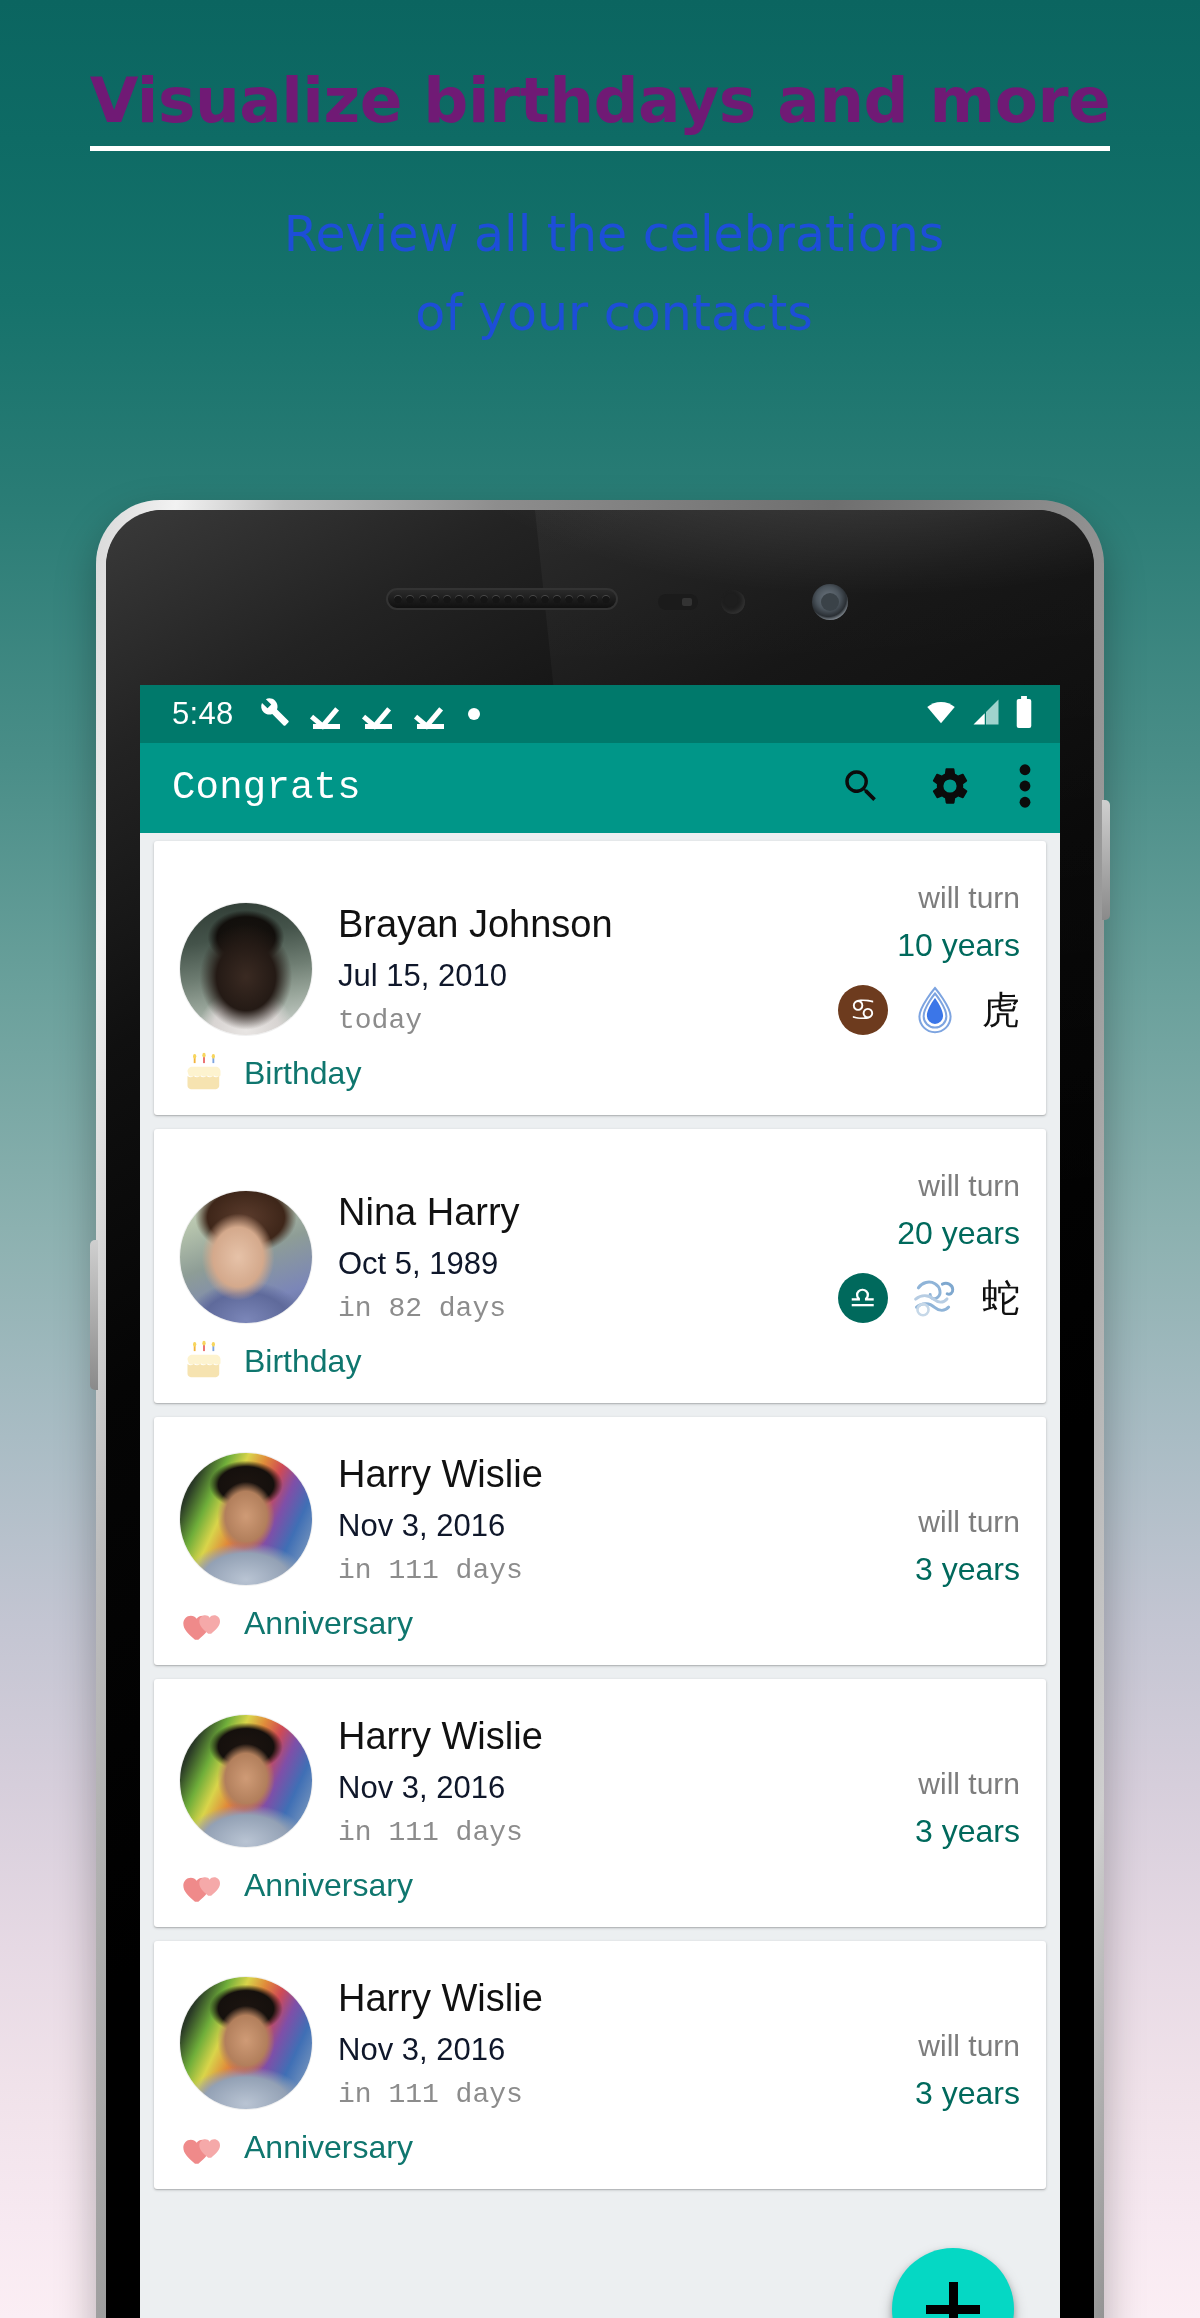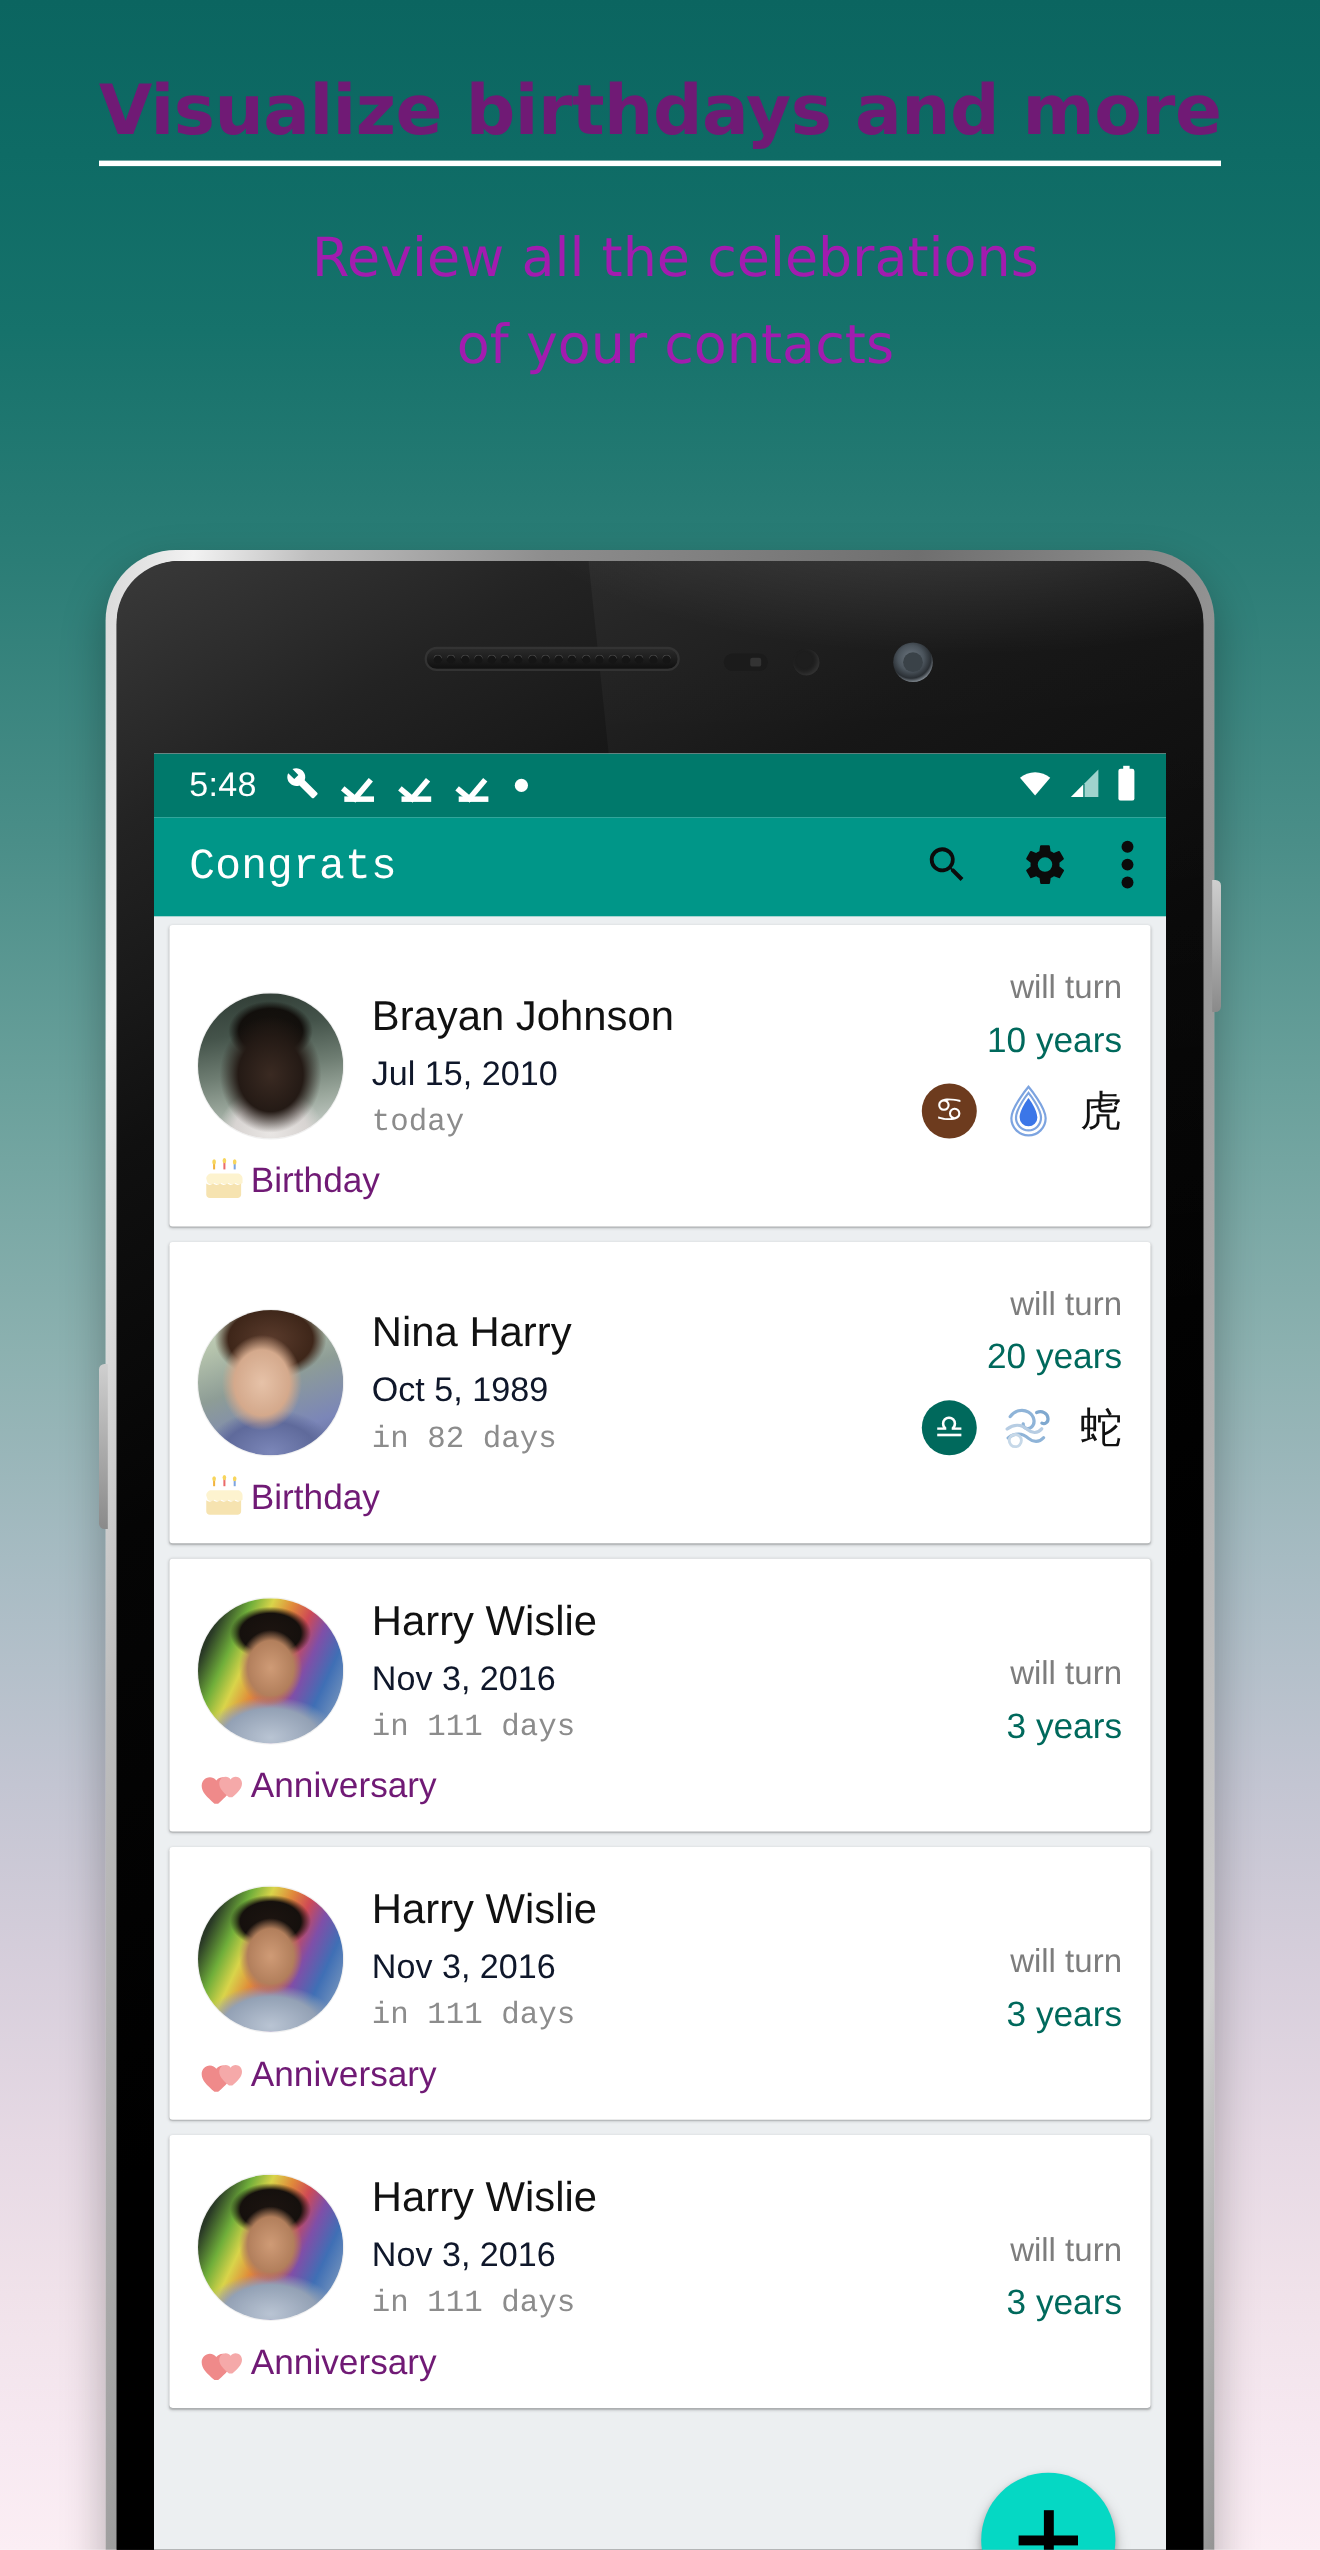--- a/index.html
+++ b/index.html
@@ -36,21 +36,21 @@
     padding-top:68px;
     display:inline-block;
     border-bottom:5px solid #ffffff;
     padding-bottom:12px;
   }
   .promo-sub {
     font-family:"DejaVu Sans", sans-serif;
     font-weight:400;
     font-size:49px;
     line-height:1.45;
-    color:#a21caf;
+    color:#1d4ed8;
     margin-top:48px;
     letter-spacing:0px;
     padding-left:28px;
   }
 
   
   .phone {
     position:absolute;
     left:96px; top:500px;
     width:1008px; height:1900px;
@@ -180,21 +180,21 @@
   .badges { display:flex; align-items:center; justify-content:flex-end; gap:22px; margin-top:24px; }
   .zodiac { width:50px; height:50px; border-radius:50%; display:flex; align-items:center; justify-content:center;
     font-size:30px; color:#ffffff; font-family:"DejaVu Sans", sans-serif; line-height:1; }
   .z-cancer { background:#6d3b1e; }
   .z-libra  { background:#00695C; }
   .element { width:50px; height:50px; display:flex; align-items:center; justify-content:center; }
   .chinese { font-size:38px; color:#111; font-family:"DejaVu Sans", sans-serif; line-height:1; }
 
   .card-foot { display:flex; align-items:center; margin-top:14px; }
   .type-icon { width:48px; height:48px; display:flex; align-items:center; justify-content:center; }
-  .type-label { font-size:32px; color:#701a75; margin-left:0; }
+  .type-label { font-size:32px; color:#0f766e; margin-left:16px; }
 
   .fab {
     position:absolute;
     right:46px; bottom:30px;
     width:122px; height:122px;
     border-radius:50%;
     background:#05d8c4;
     display:flex; align-items:center; justify-content:center;
     box-shadow:0 7px 14px rgba(0,0,0,0.26), 0 3px 6px rgba(0,0,0,0.20);
   }

